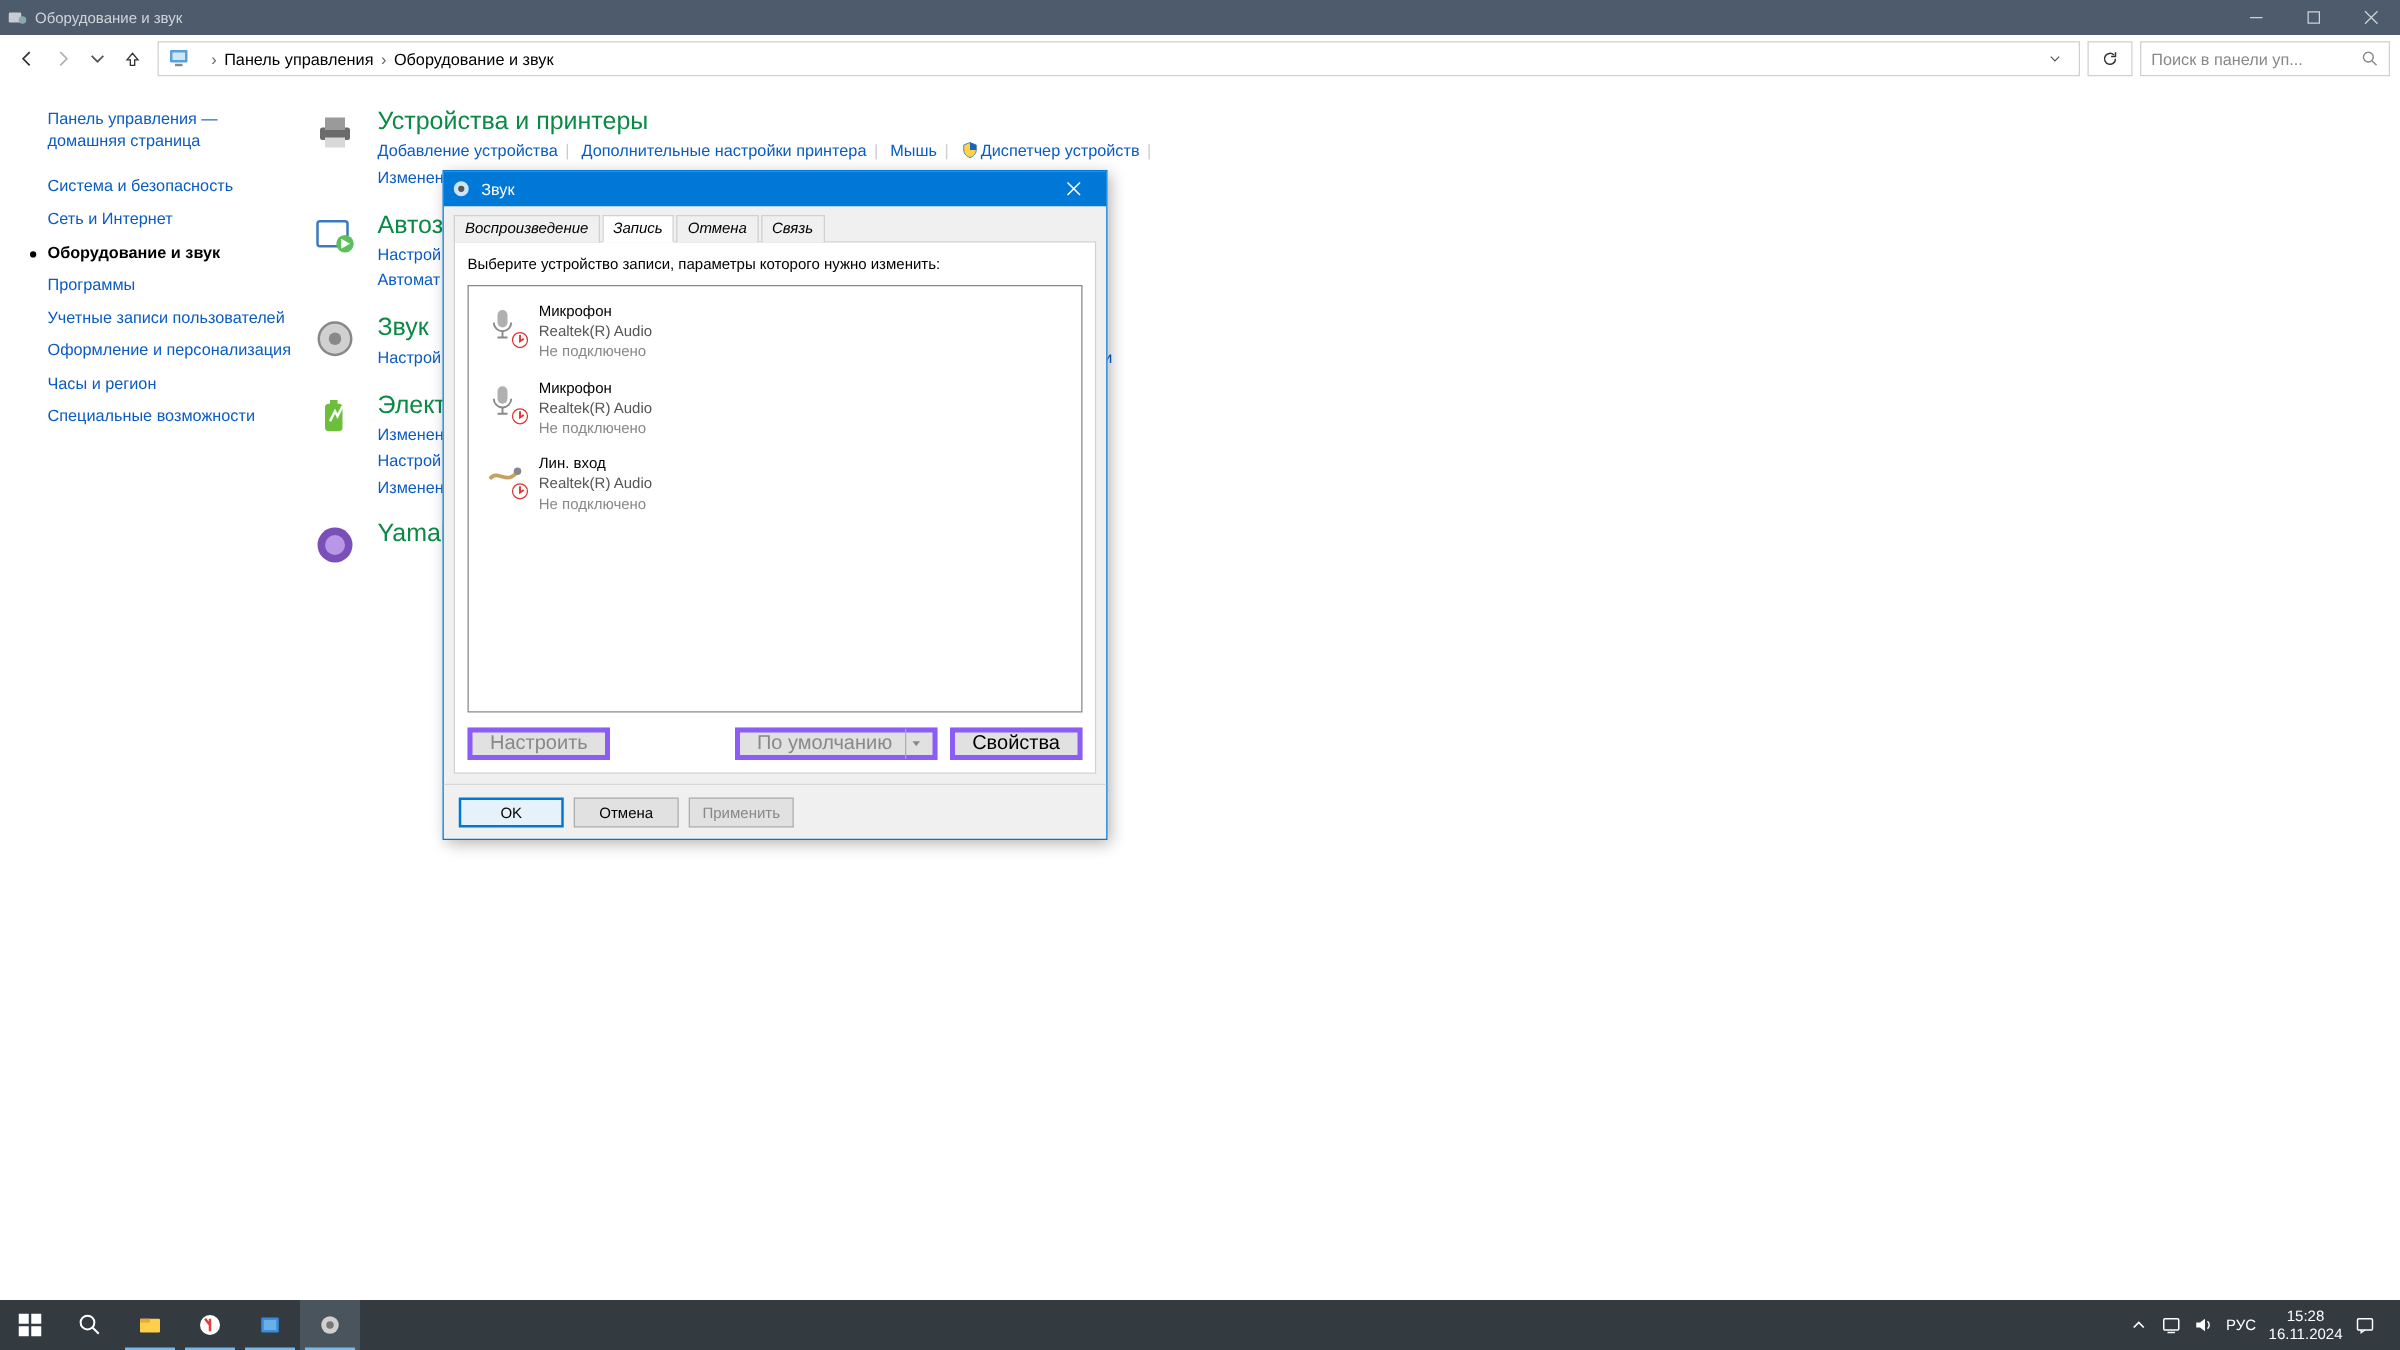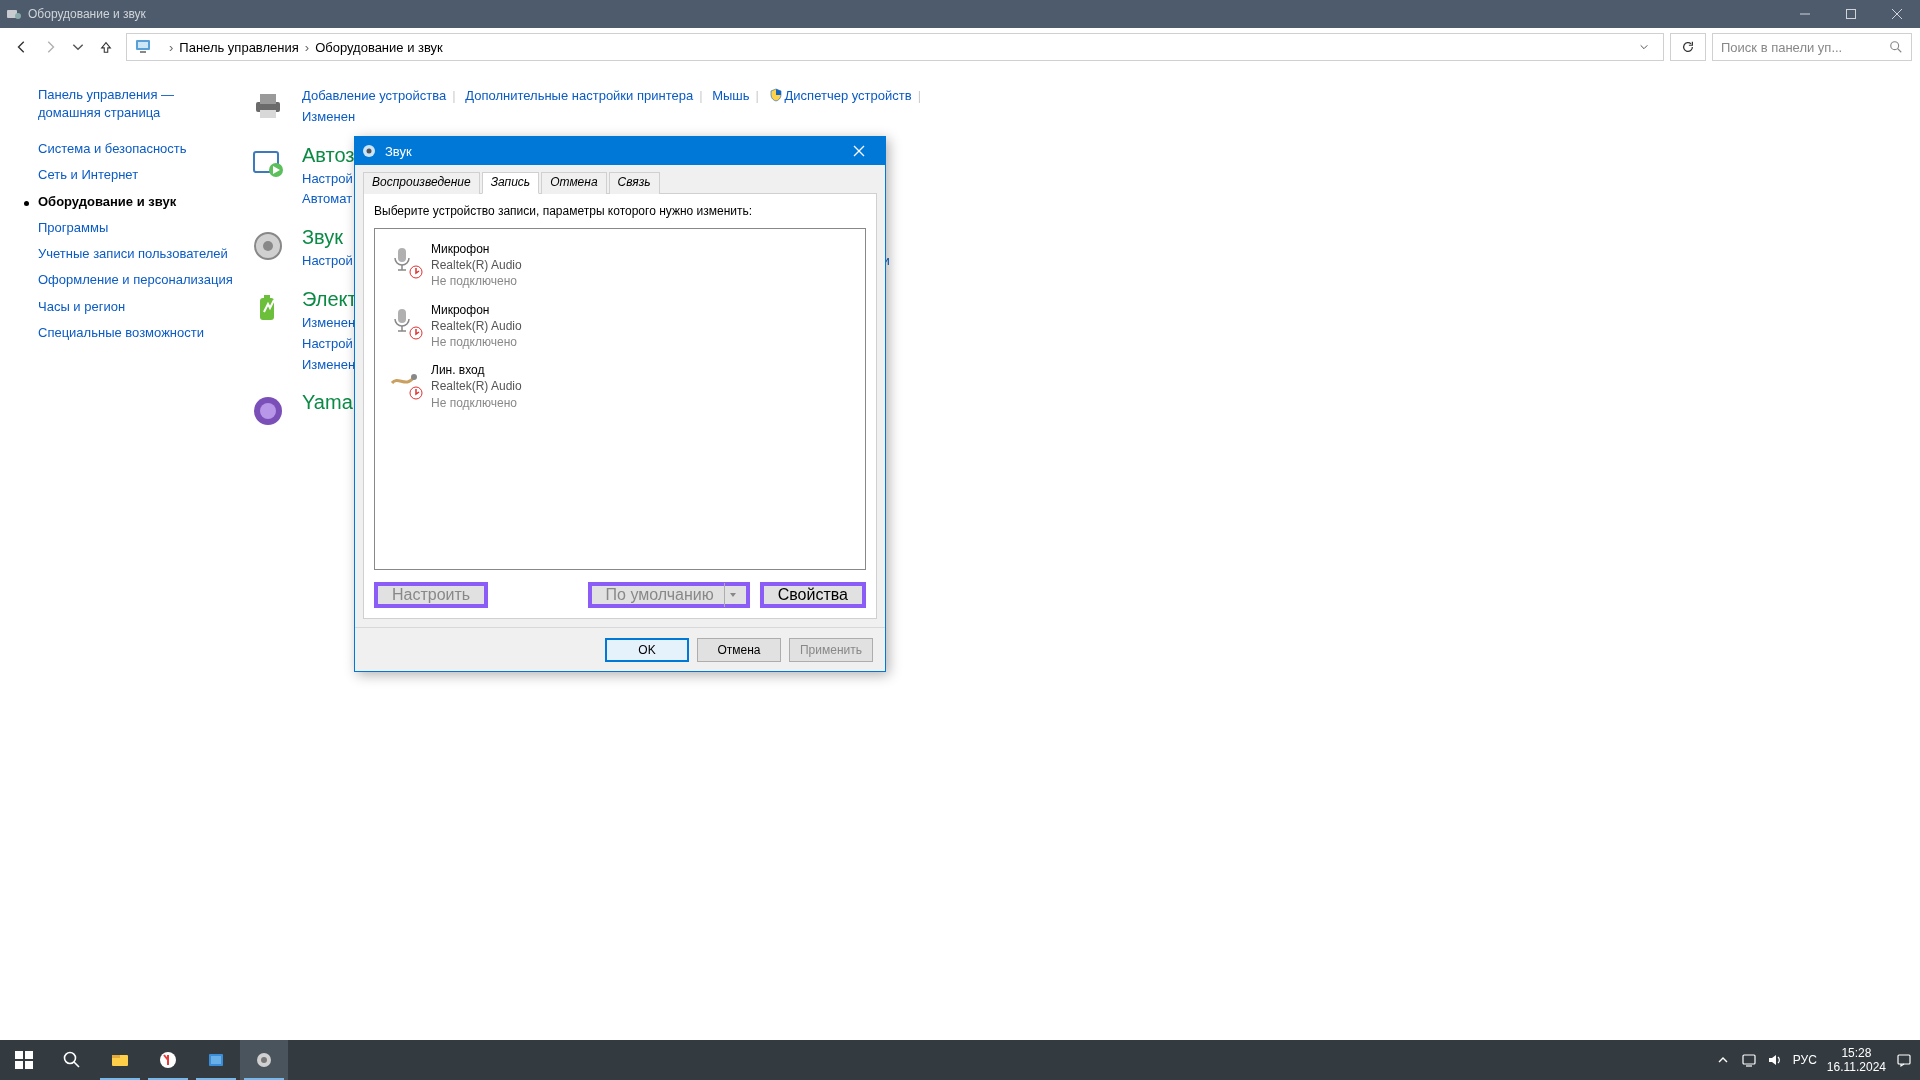--- a/index.html
+++ b/index.html
@@ -62,32 +62,32 @@
   .device-info { font-size: 12px; line-height: 1.35; }
   .device-name { color: #000; }
   .device-sub { color: #555; }
   .device-status { color: #888; }
   .panel-buttons { display: flex; margin-top: 12px; }
   .btn { height: 26px; padding: 0 14px; background: #e1e1e1; border: 4px solid #8b5cf6; font-size: 16px; display:flex; align-items:center; }
   .btn.disabled { color: #888; }
   .btn.dropdown { padding-right: 4px; margin-left: 32px; }
   .btn.dropdown .dd-arrow { width: 18px; height: 24px; margin-left: 10px; border-left: 1px solid #adadad; display:flex; align-items:center; justify-content:center; }
   .panel-buttons .spacer { flex: 1; }
-  .dialog-footer { height: 44px; display: flex; align-items: center; justify-content: flex-end; gap: 8px; padding: 0 12px; border-top: 1px solid #d8d8d8; }
+  .dialog-footer { height: 44px; display: flex; align-items: center; gap: 8px; padding: 0 12px; border-top: 1px solid #d8d8d8; }
   .fbtn { height: 24px; width: 84px; border: 1px solid #adadad; background: #e1e1e1; font-size: 12px; display:flex; align-items:center; justify-content:center; }
   .fbtn.primary { border: 2px solid #0078d7; background: #e5f1fb; }
   .fbtn.disabled { color: #888; }
 
   
   .taskbar { position: absolute; left:0; right:0; bottom:0; height: 40px; background: #333a40; display:flex; align-items:stretch; color:#fff; }
   .task-btn { width: 48px; display:flex; align-items:center; justify-content:center; position: relative; }
   .task-btn.active::after { content:""; position:absolute; left:4px; right:4px; bottom:0; height:2px; background:#76b9ed; }
   .task-btn.highlight { background: #4a545d; }
   .task-btn svg { width: 20px; height: 20px; }
-  .tray { margin-left: auto; display:flex; align-items:center; gap: 10px; padding-right: 8px; font-size: 12px; }
+  .tray { margin-left: auto; display:flex; align-items:center; gap: 10px; padding-right: 20px; font-size: 12px; }
   .tray .lang { font-size: 12px; }
   .tray .clock { text-align:center; line-height:1.2; font-size:12px; }
   .tray-ico { display:flex; align-items:center; justify-content:center; }
   .tray-ico svg { width:16px; height:16px; }
 </style>
 </head>
 <body>
 
 <div class="titlebar">
   <span class="icon-img">
@@ -194,20 +194,21 @@
 
     <div class="category">
       <div class="cat-icon">
         <svg width="36" height="36" viewBox="0 0 36 36">
             <rect x="6" y="14" width="24" height="10" rx="2" fill="#6b6b6b"></rect>
             <rect x="10" y="6" width="16" height="10" fill="#9a9a9a"></rect>
             <rect x="10" y="22" width="16" height="8" fill="#d8d8d8"></rect>
           </svg>
       </div>
       <div class="cat-body">
+        <div class="cat-title">Устройства и принтеры</div>
         <div class="cat-links">
           <span>Добавление устройства</span><span class="lsep">|</span>
           <span>Дополнительные настройки принтера</span><span class="lsep">|</span>
           <span>Мышь</span><span class="lsep">|</span>
           <span class="shield"><svg viewBox="0 0 14 14">
                 <path d="M7 1 L12 3 V7 C12 10 9.5 12.5 7 13 C4.5 12.5 2 10 2 7 V3 Z" fill="#ffd24a" stroke="#1565c0" stroke-width="0.6"></path>
                 <path d="M7 1 L12 3 V7 L7 7 Z" fill="#1565c0"></path>
               </svg></span><span>Диспетчер устройств</span><span class="lsep">|</span>
           <br>
           <span>Изменен</span>

